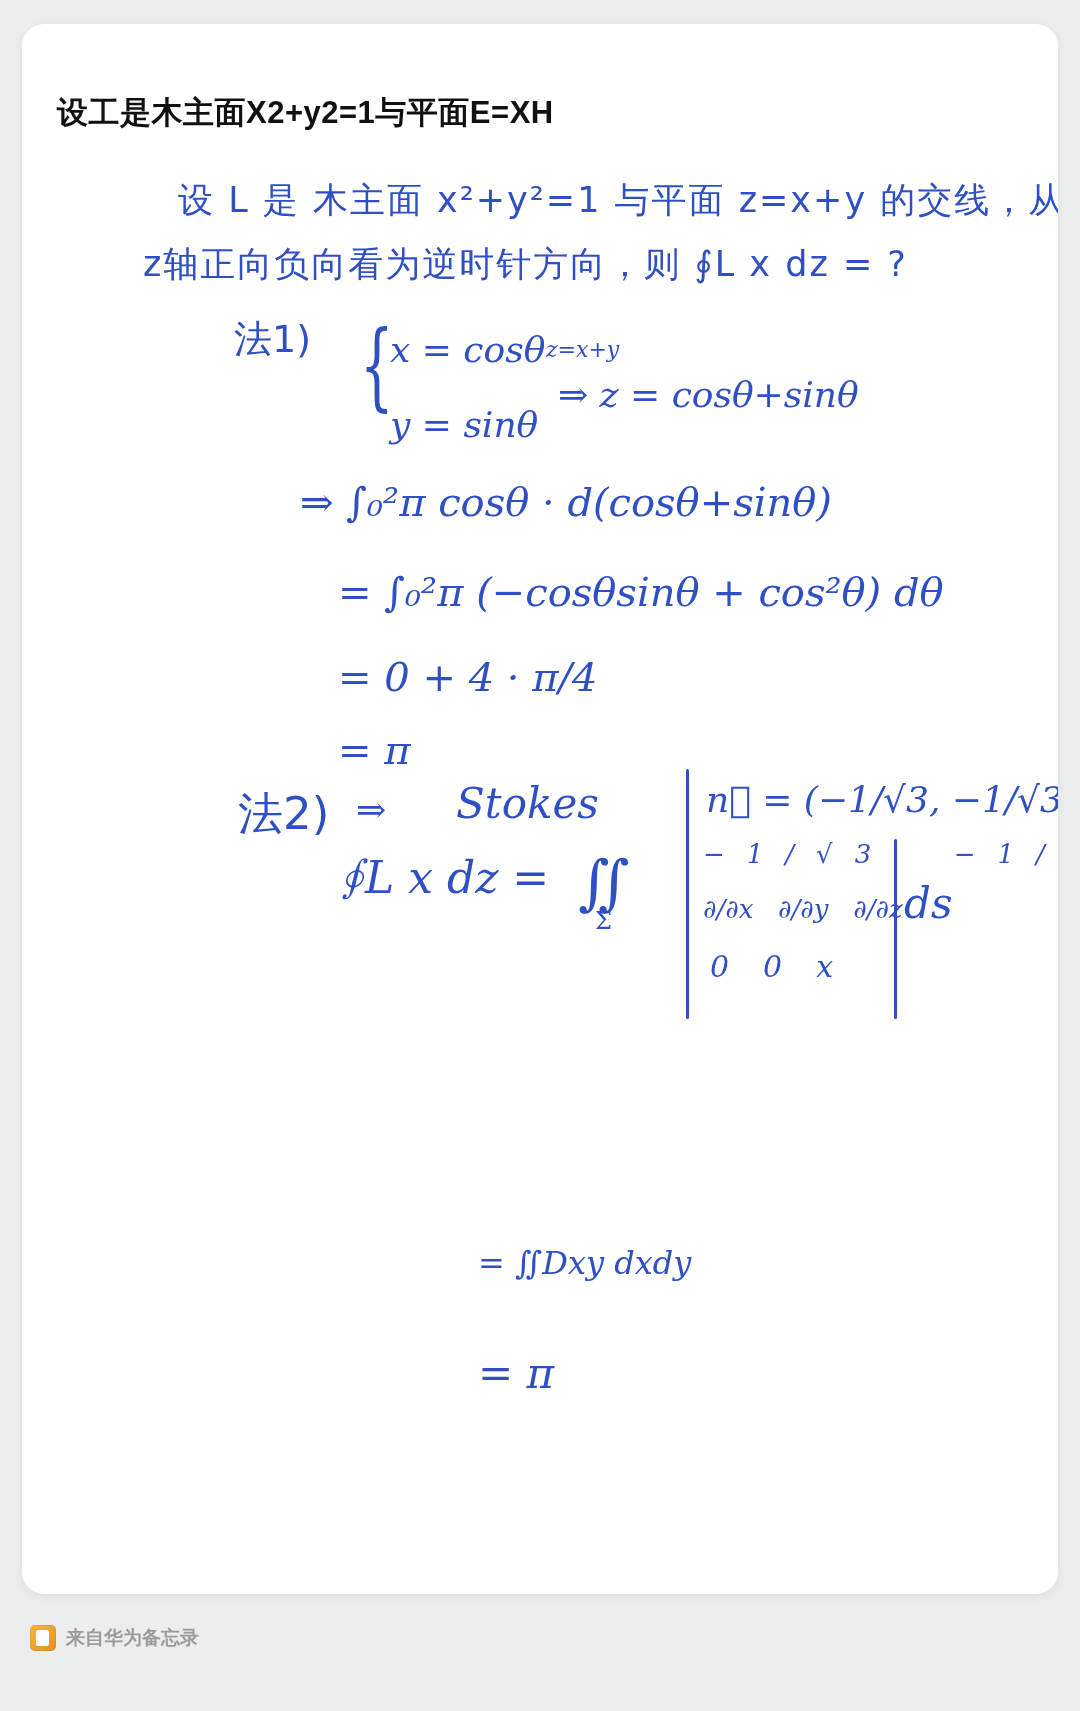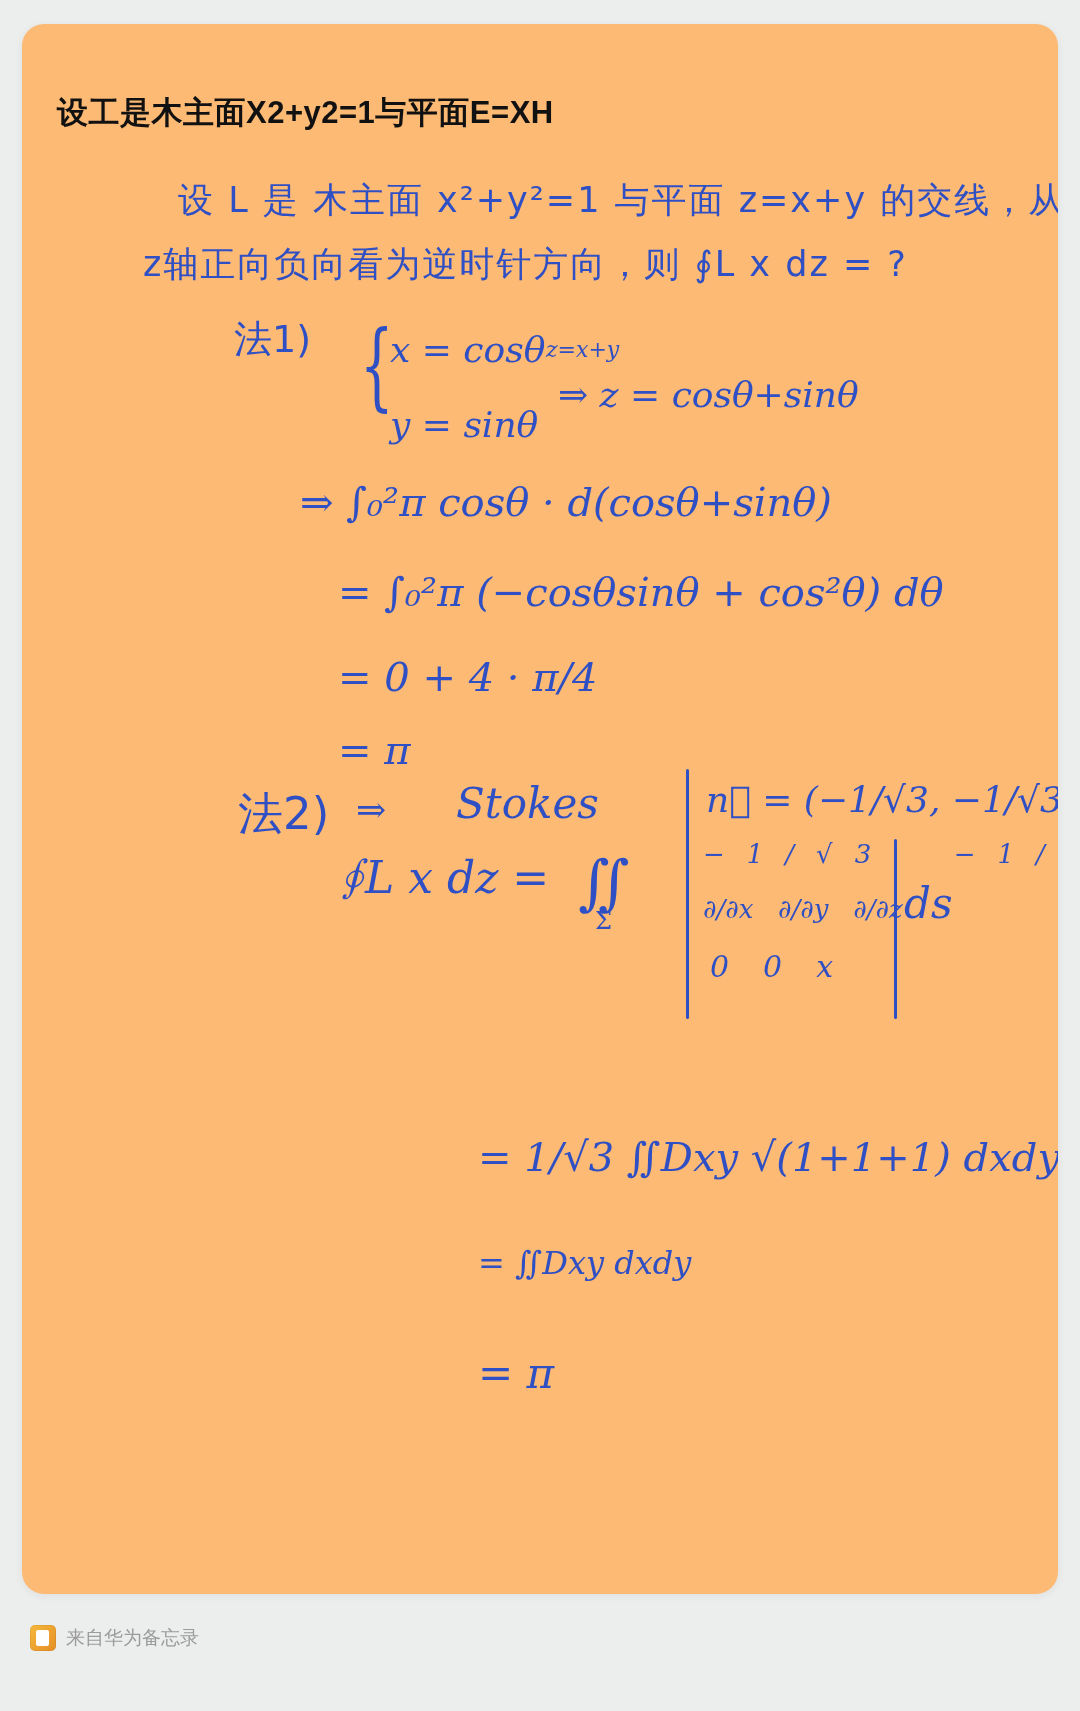--- a/index.html
+++ b/index.html
@@ -13,21 +13,21 @@
     font-family: "Liberation Sans", sans-serif;
     position: relative;
     overflow: hidden;
   }
   .page {
     position: absolute;
     left: 22px;
     top: 24px;
     width: 1036px;
     height: 1570px;
-    background: #fdba74;
+    background: #ffffff;
     border-radius: 22px;
     box-shadow: 0 2px 10px rgba(0,0,0,0.06);
     overflow: hidden;
   }
   .note-title {
     position: absolute;
     left: 35px;
     top: 68px;
     font-size: 31px;
     font-weight: bold;
@@ -68,20 +68,21 @@
     background: #2f4fc4;
     border-radius: 2px;
   }
   .footer {
     position: absolute;
     left: 30px;
     top: 1625px;
     display: flex;
     align-items: center;
     gap: 10px;
+    font-weight: bold;
   }
   .footer .fico {
     width: 26px;
     height: 26px;
     border-radius: 5px;
     background: linear-gradient(135deg,#f6b93b 0%, #e58e26 100%);
     position: relative;
     box-shadow: inset 0 0 0 1px rgba(0,0,0,0.06);
   }
   .footer .fico::after {
@@ -181,23 +182,20 @@
       <span>∂/∂x</span>&nbsp;&nbsp;&nbsp;<span>∂/∂y</span>&nbsp;&nbsp;&nbsp;<span>∂/∂z</span>
     </div>
     <div class="ink it" style="left:672px; top:800px; font-size:30px; letter-spacing:34px;font-style:italic;">
       <span>0</span><span>0</span><span>x</span>
     </div>
     <div class="ink it" style="left:866px; top:730px; font-size:42px;">
       <span>ds</span>
     </div>
 
 
-    <div class="ink it" style="left:440px; top:985px; font-size:40px;">
-      <span>= 1/√3 ∬Dxy √(1+1+1) dxdy</span>
-    </div>
 
     <div class="ink it" style="left:440px; top:1095px; font-size:32px;">
       <span>= ∬Dxy dxdy</span>
     </div>
 
     <div class="ink it" style="left:440px; top:1200px; font-size:42px;">
       <span>= π</span>
     </div>
 
   </div>

